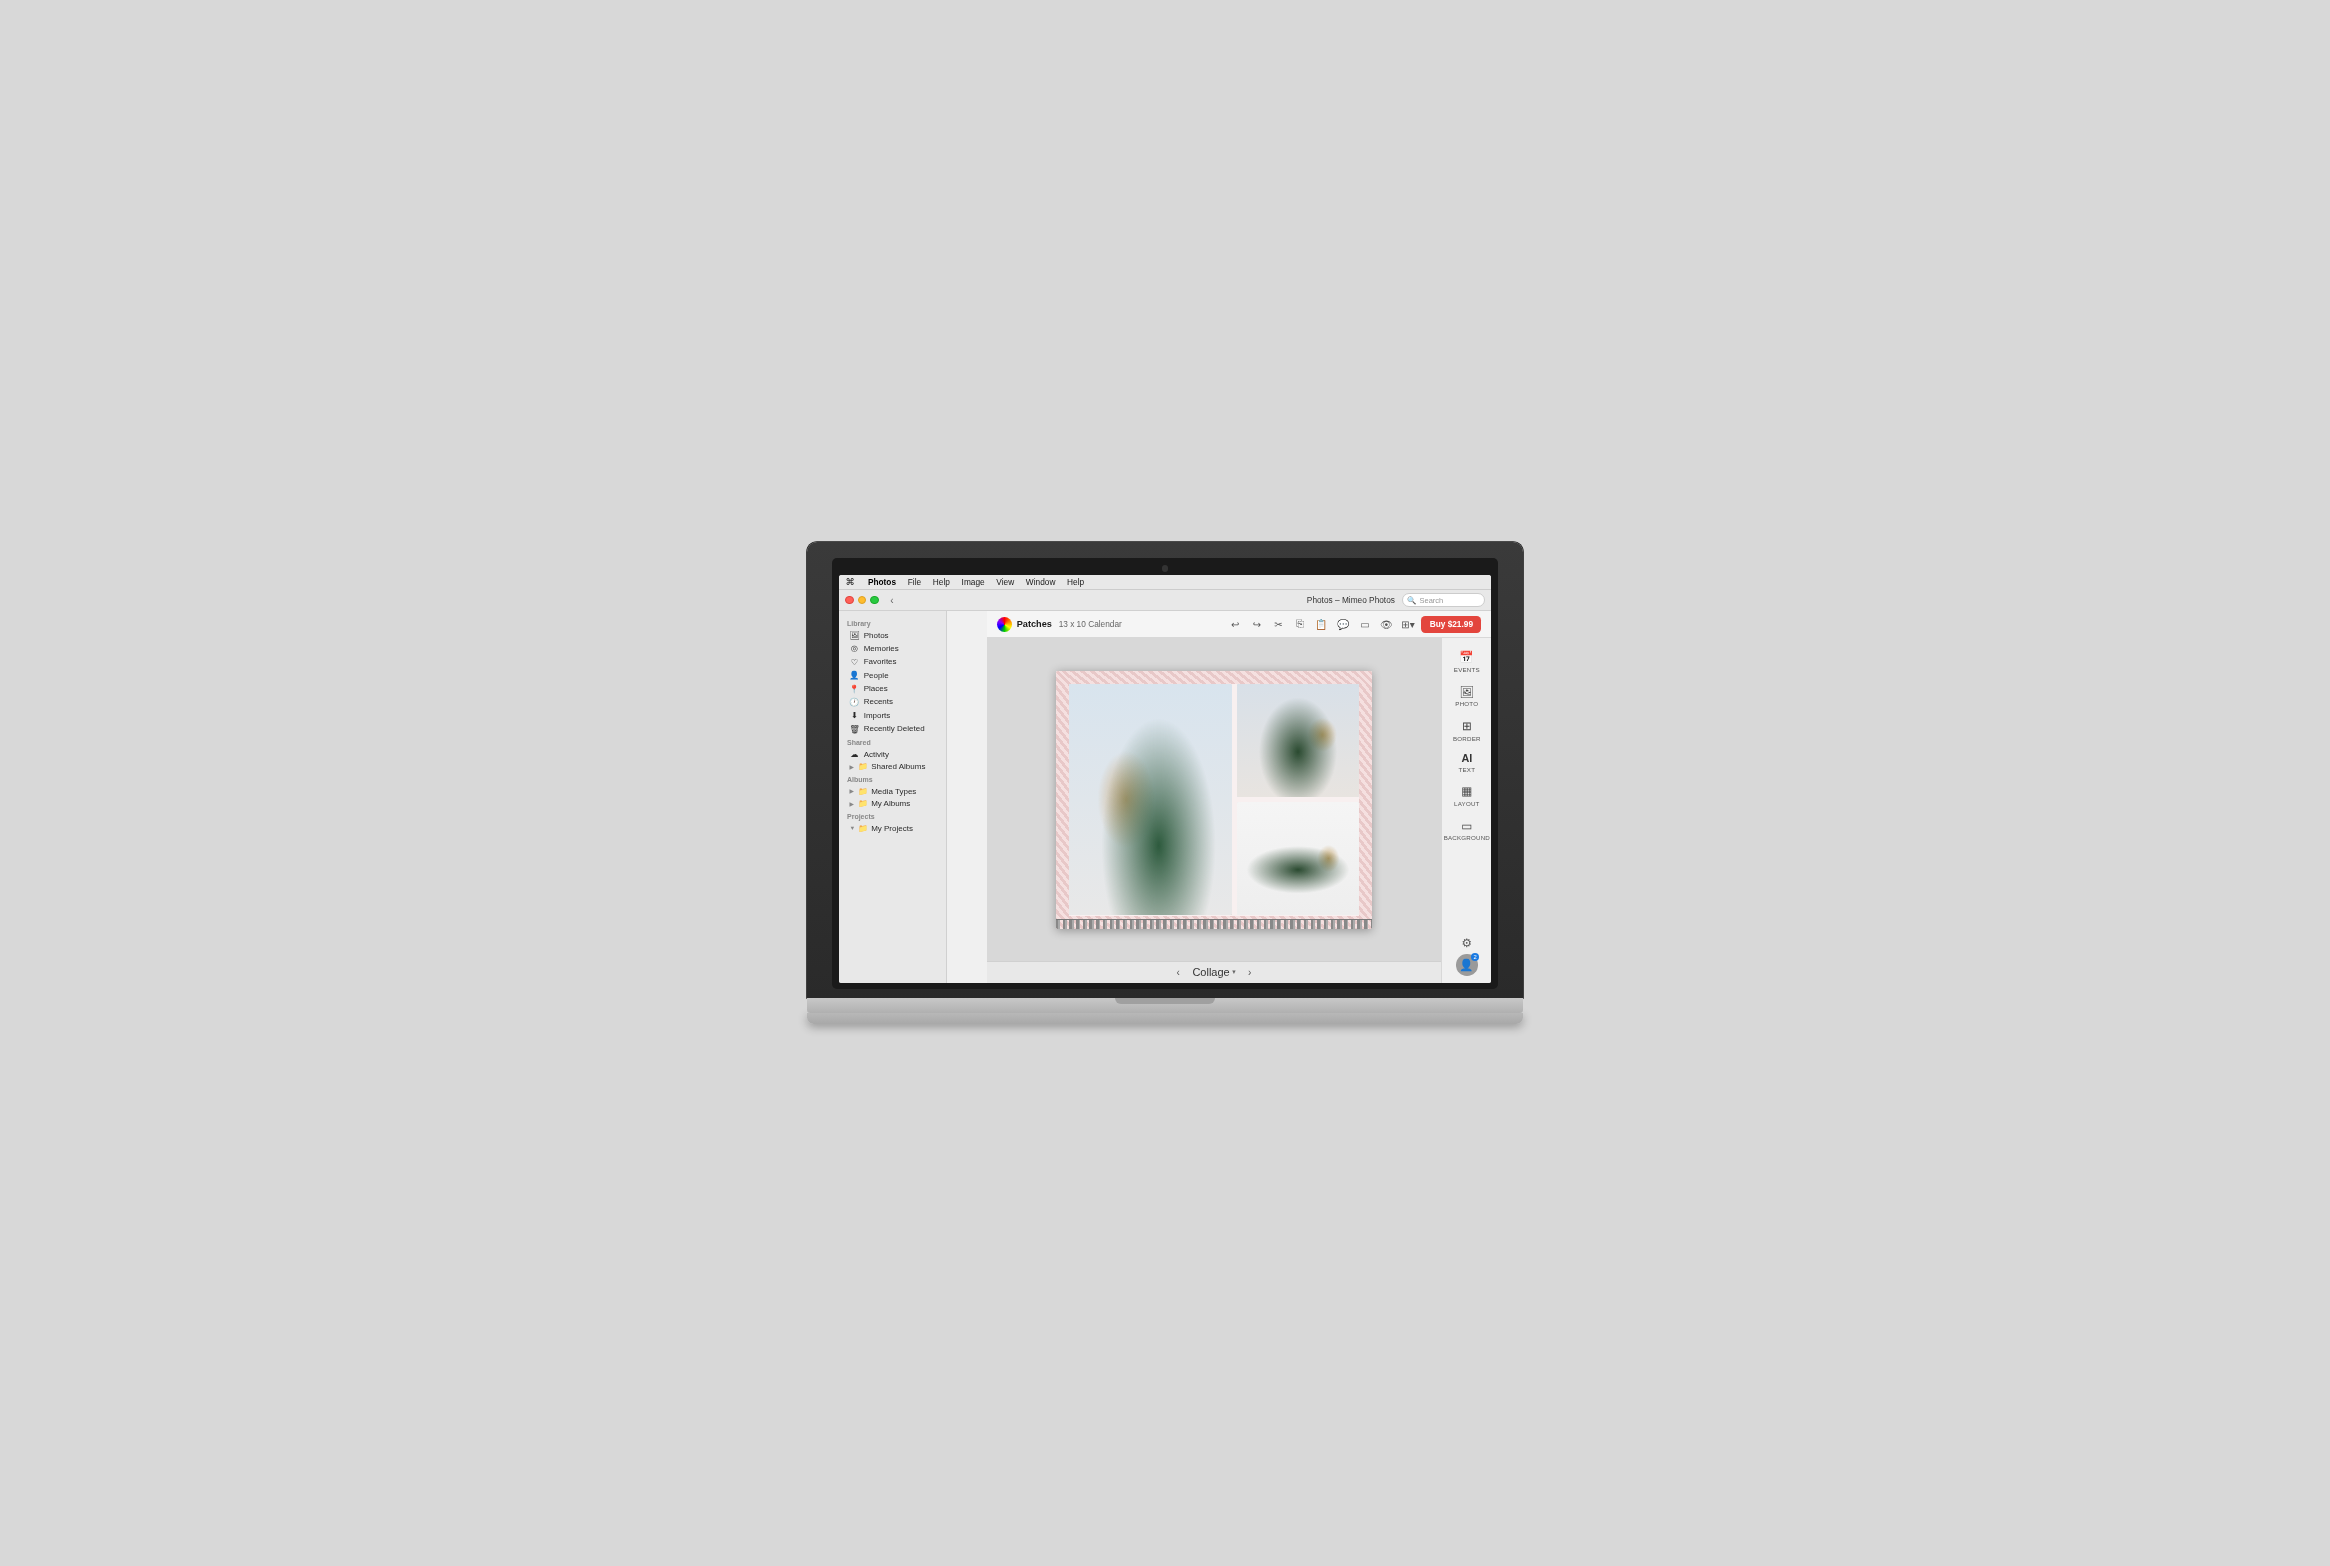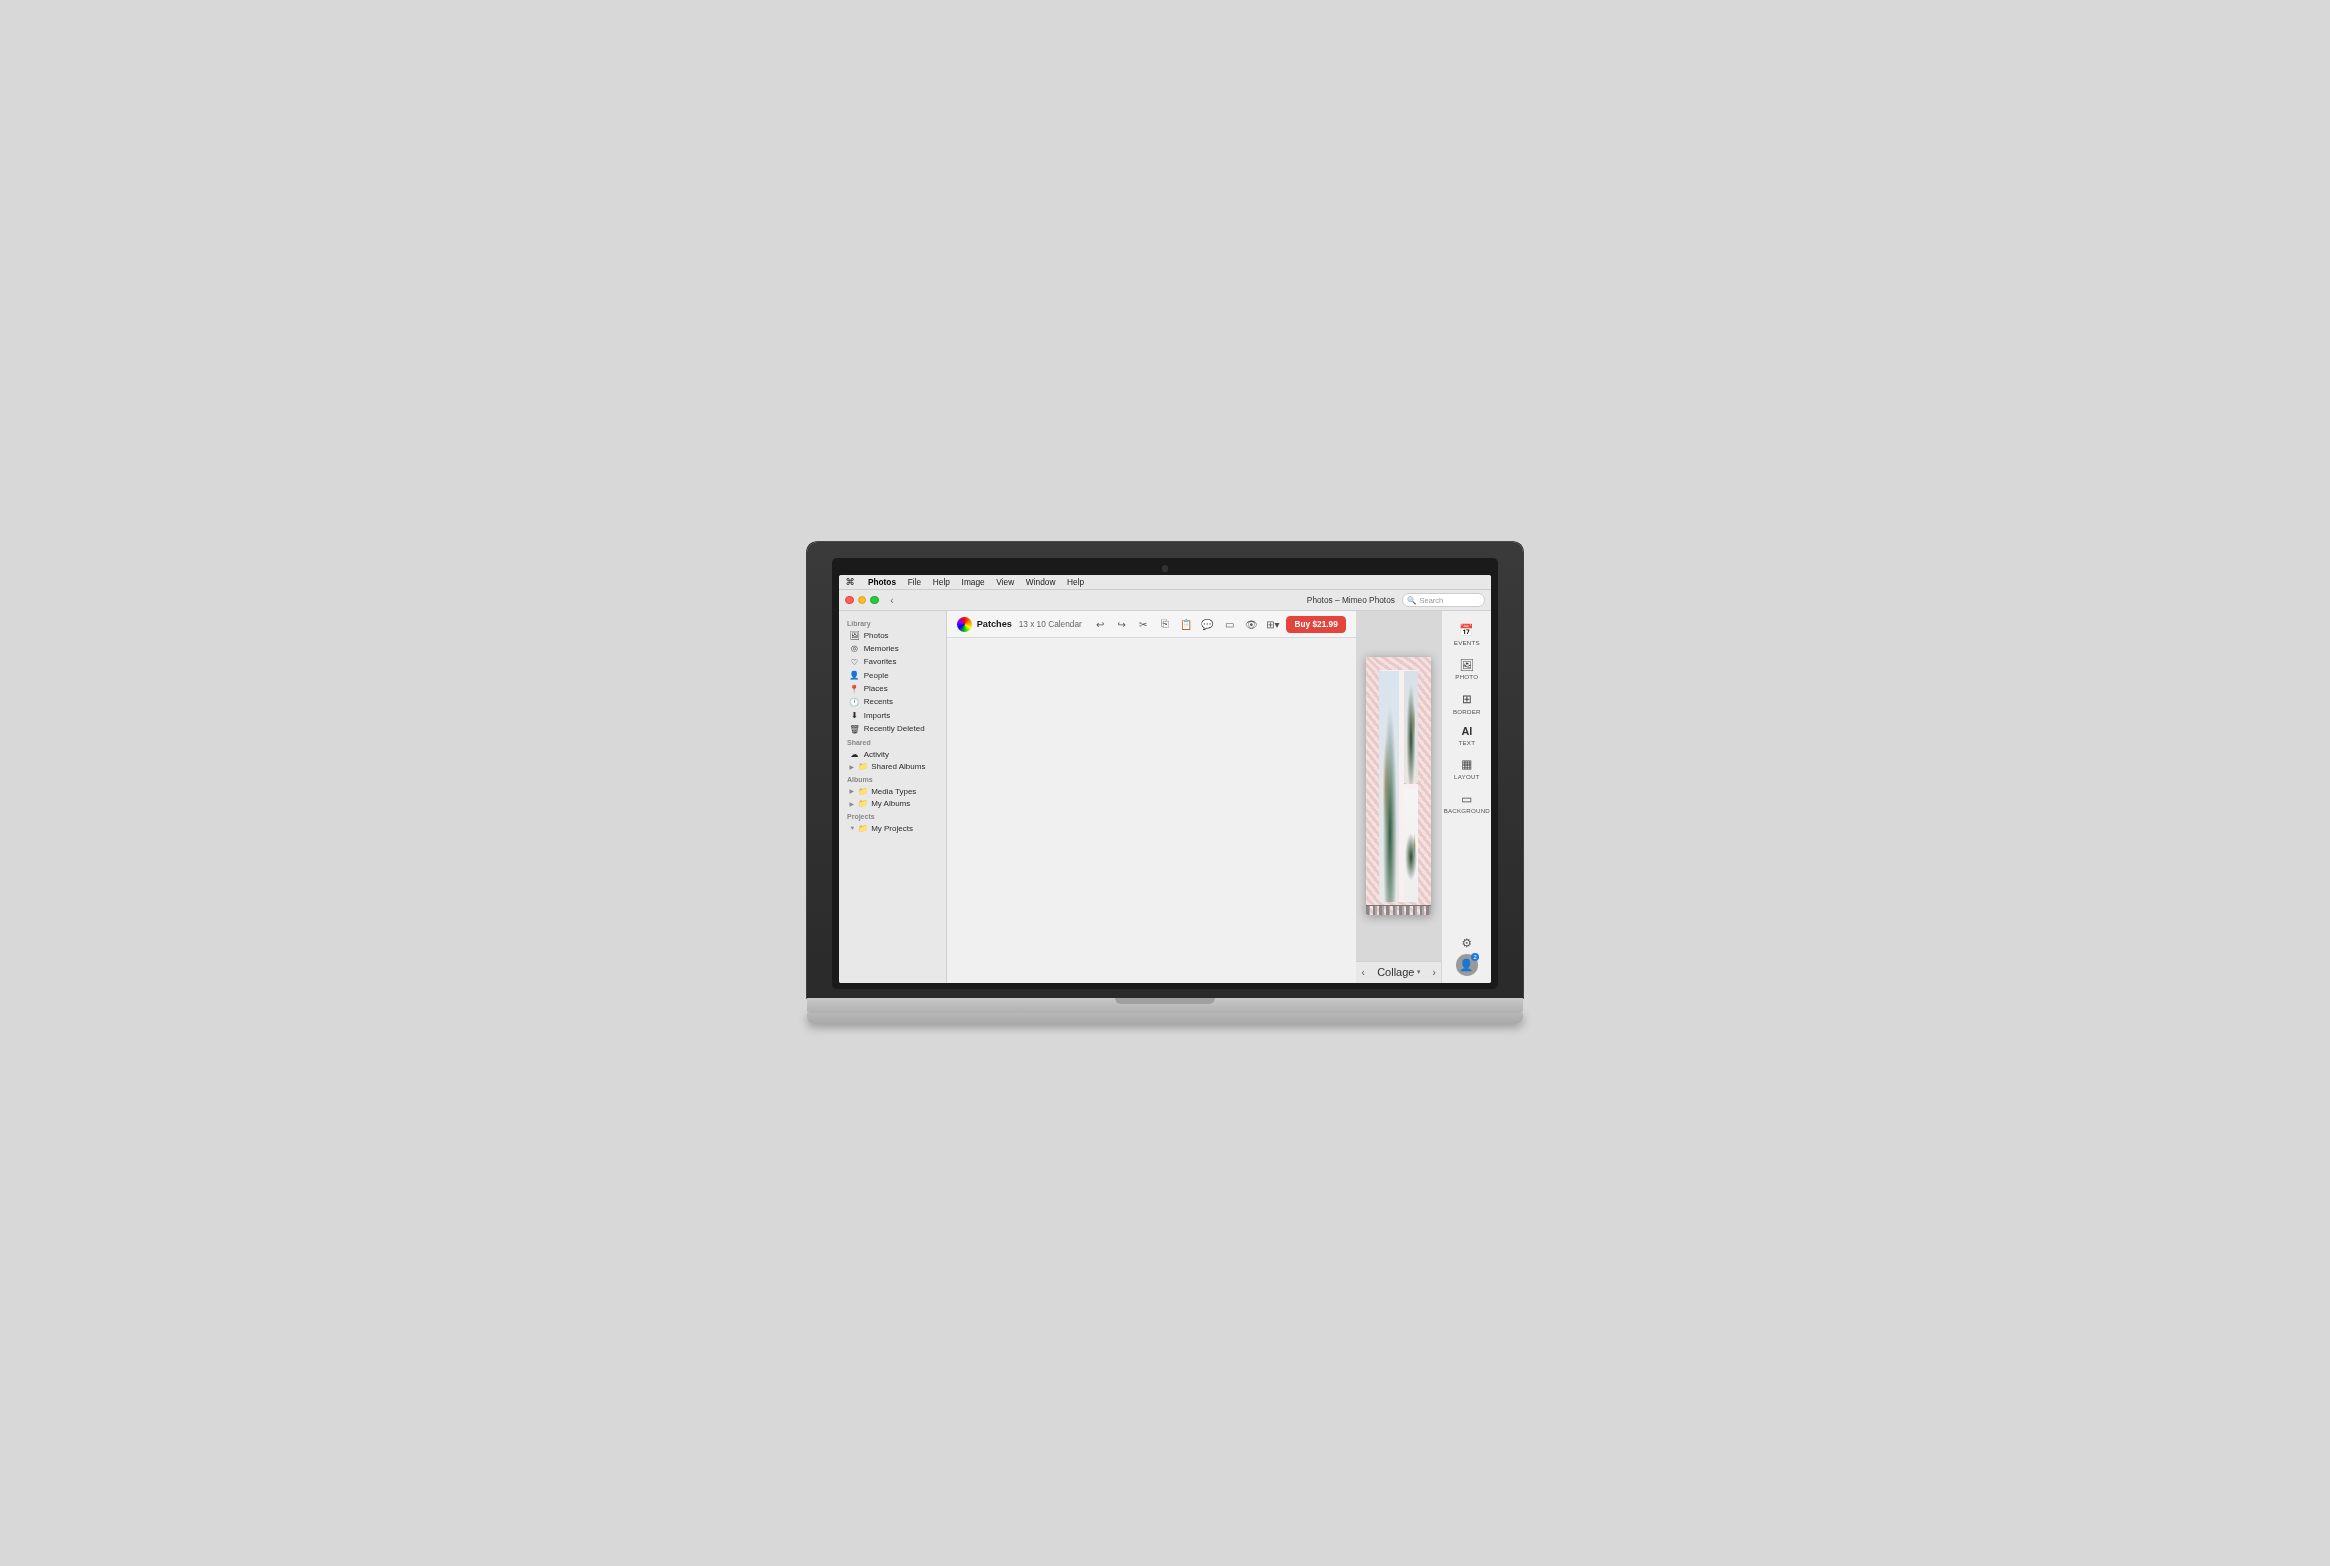--- a/index.html
+++ b/index.html
@@ -668,21 +668,21 @@
               </div>
 
               <div class="sidebar-section-title">Projects</div>
               <div class="sidebar-group">
                 <span class="chevron">▼</span>
                 <span class="si-icon">📁</span>
                 <span class="si-label">My Projects</span>
               </div>
             </div>
 
-            <div style="flex:1; display:flex; flex-direction:row; overflow:hidden;">
+            <div style="flex:1; display:flex; flex-direction:column; overflow:hidden;margin-left:40px;">
 
               <div class="toolbar">
                 <div class="product-logo"></div>
                 <span class="product-name">Patches</span>
                 <span class="product-desc">13 x 10 Calendar</span>
                 <div class="toolbar-spacer"></div>
                 <div class="toolbar-btn">↩</div>
                 <div class="toolbar-btn">↪</div>
                 <div class="toolbar-btn">✂</div>
                 <div class="toolbar-btn">⎘</div>

